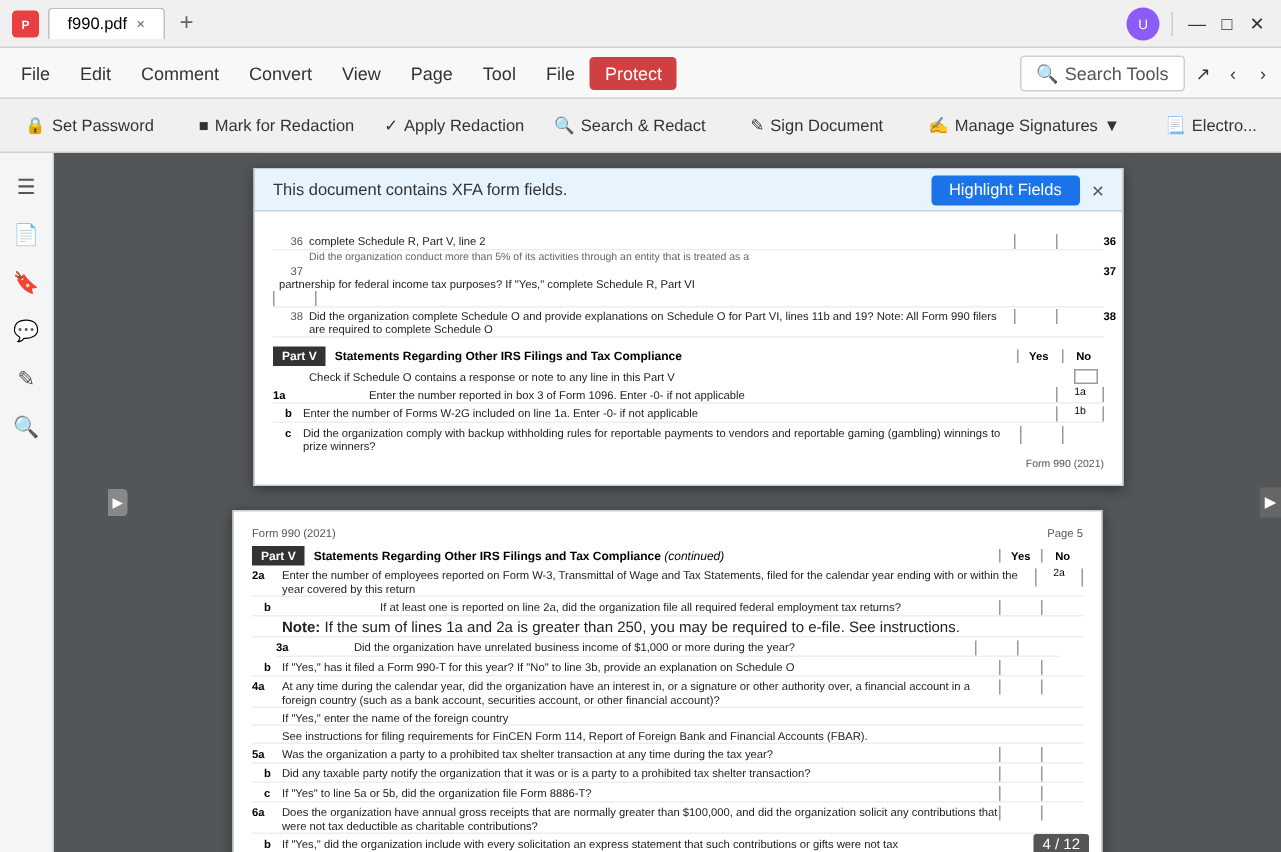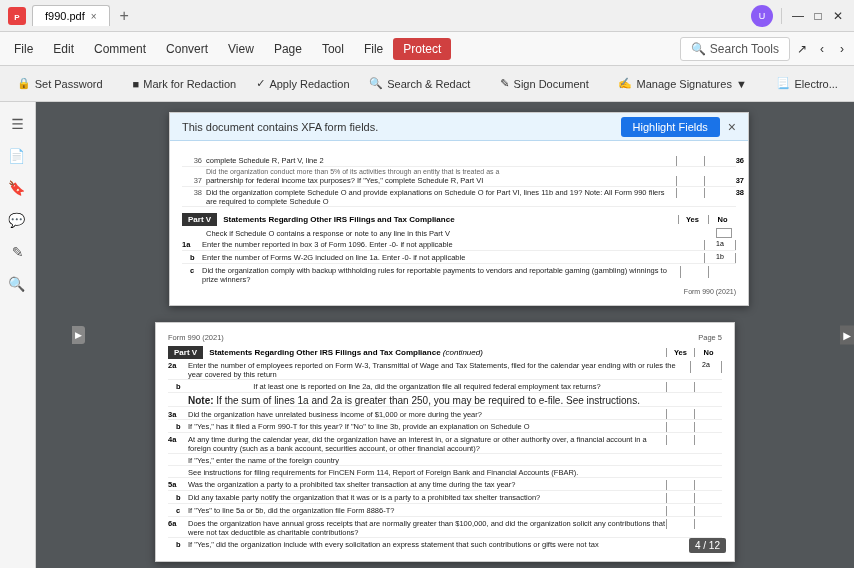--- a/index.html
+++ b/index.html
@@ -226,21 +226,21 @@
           <span style="width:20px;text-align:right;color:#555;font-size:7.5px;flex-shrink:0;">36</span>
           <span style="flex:1;padding-left:4px;font-size:7.5px;color:#222;">complete Schedule R, Part V, line 2</span>
           <div style="width:60px;display:flex;border-left:1px solid #999;">
             <div style="width:28px;min-height:10px;border-right:0.5px solid #999;"></div>
             <div style="width:28px;min-height:10px;"></div>
           </div>
           <div style="position:absolute;right:4px;font-size:7.5px;font-weight:bold;">36</div>
         </div>
 
         <div style="font-size:7px;color:#666;padding-left:24px;margin:1px 0;">Did the organization conduct more than 5% of its activities through an entity that is treated as a</div>
-        <div style="display:flex;align-items:flex-start;margin:1px 0;border-bottom:0.5px solid #eee;">
+        <div style="display:flex;align-items:flex-start;margin:1px 0;border-bottom:0.5px solid #eee;flex-direction:column;">
           <span style="width:20px;text-align:right;color:#555;font-size:7.5px;flex-shrink:0;">37</span>
           <span style="flex:1;padding-left:4px;font-size:7.5px;color:#222;">partnership for federal income tax purposes? If "Yes," complete Schedule R, Part VI</span>
           <div style="width:60px;display:flex;border-left:1px solid #999;">
             <div style="width:28px;min-height:10px;border-right:0.5px solid #999;"></div>
             <div style="width:28px;min-height:10px;"></div>
           </div>
           <div style="position:absolute;right:4px;font-size:7.5px;font-weight:bold;">37</div>
         </div>
 
         <div style="display:flex;align-items:flex-start;margin:1px 0;border-bottom:0.5px solid #eee;">
@@ -261,21 +261,21 @@
             <div style="width:28px;text-align:center;font-weight:bold;font-size:7.5px;border-left:1px solid #999;">No</div>
           </div>
         </div>
 
         <div style="display:flex;align-items:center;margin:2px 0;">
           <div style="width:20px;"></div>
           <span style="font-size:7.5px;color:#222;flex:1;padding-left:4px;">Check if Schedule O contains a response or note to any line in this Part V</span>
           <div style="width:16px;height:10px;border:1px solid #999;margin-right:4px;"></div>
         </div>
 
-        <div style="display:flex;align-items:flex-start;margin:2px 0;border-bottom:0.5px solid #eee;">
+        <div style="display:flex;align-items:center;margin:2px 0;border-bottom:0.5px solid #eee;gap:44px;">
           <span style="width:16px;font-weight:bold;font-size:7.5px;flex-shrink:0;">1a</span>
           <span style="flex:1;padding-left:4px;font-size:7.5px;color:#222;">Enter the number reported in box 3 of Form 1096. Enter -0- if not applicable</span>
           <div style="width:32px;border-left:1px solid #999;border-right:1px solid #999;min-height:10px;text-align:center;font-size:7px;">1a</div>
         </div>
 
         <div style="display:flex;align-items:flex-start;margin:2px 0;border-bottom:0.5px solid #eee;">
           <span style="width:16px;font-weight:bold;font-size:7.5px;flex-shrink:0;padding-left:8px;">b</span>
           <span style="flex:1;padding-left:4px;font-size:7.5px;color:#222;">Enter the number of Forms W-2G included on line 1a. Enter -0- if not applicable</span>
           <div style="width:32px;border-left:1px solid #999;border-right:1px solid #999;min-height:10px;text-align:center;font-size:7px;">1b</div>
         </div>
@@ -306,38 +306,38 @@
           <span style="font-style:italic;font-weight:normal;">(continued)</span>
         </div>
         <div style="display:flex;gap:0px;">
           <div style="width:28px;text-align:center;font-weight:bold;font-size:7.5px;border-left:1px solid #999;">Yes</div>
           <div style="width:28px;text-align:center;font-weight:bold;font-size:7.5px;border-left:1px solid #999;">No</div>
         </div>
       </div>
 
       <div style="display:flex;align-items:flex-start;margin:2px 0;border-bottom:0.5px solid #eee;">
         <span style="width:16px;font-weight:bold;font-size:7.5px;flex-shrink:0;">2a</span>
-        <span style="flex:1;padding-left:4px;font-size:7.5px;color:#222;">Enter the number of employees reported on Form W-3, Transmittal of Wage and Tax Statements, filed for the calendar year ending with or rules the year covered by this return</span>
+        <span style="flex:1;padding-left:4px;font-size:7.5px;color:#222;">Enter the number of employees reported on Form W-3, Transmittal of Wage and Tax Statements, filed for the calendar year ending with or within the year covered by this return</span>
         <div style="width:32px;border-left:1px solid #999;border-right:1px solid #999;min-height:12px;text-align:center;font-size:7px;">2a</div>
       </div>
 
       <div style="display:flex;align-items:flex-start;margin:2px 0;border-bottom:0.5px solid #eee;">
         <span style="width:16px;font-weight:bold;font-size:7.5px;flex-shrink:0;padding-left:8px;">b</span>
         <span style="flex:1;padding-left:4px;font-size:7.5px;color:#222;text-align:center;">If at least one is reported on line 2a, did the organization file all required federal employment tax returns?</span>
         <div style="display:flex;">
           <div style="width:28px;border-left:1px solid #999;min-height:10px;"></div>
           <div style="width:28px;border-left:1px solid #999;min-height:10px;"></div>
         </div>
       </div>
 
       <div style="margin:2px 0;padding-left:20px;font-size:10px;color:#222;border-bottom:0.5px solid #eee;">
         <strong>Note:</strong> If the sum of lines 1a and 2a is greater than 250, you may be required to e-file. See instructions.
       </div>
 
-      <div style="display:flex;align-items:center;margin:2px 0;border-bottom:0.5px solid #eee;">
+      <div style="display:flex;align-items:flex-start;margin:2px 16px;border-bottom:0.5px solid #eee;gap:32px;">
         <span style="width:16px;font-weight:bold;font-size:7.5px;flex-shrink:0;">3a</span>
         <span style="flex:1;padding-left:4px;font-size:7.5px;color:#222;">Did the organization have unrelated business income of $1,000 or more during the year?</span>
         <div style="display:flex;">
           <div style="width:28px;border-left:1px solid #999;min-height:10px;"></div>
           <div style="width:28px;border-left:1px solid #999;min-height:10px;"></div>
         </div>
       </div>
 
       <div style="display:flex;align-items:flex-start;margin:2px 0;border-bottom:0.5px solid #eee;">
         <span style="width:16px;font-weight:bold;font-size:7.5px;flex-shrink:0;padding-left:8px;">b</span>

